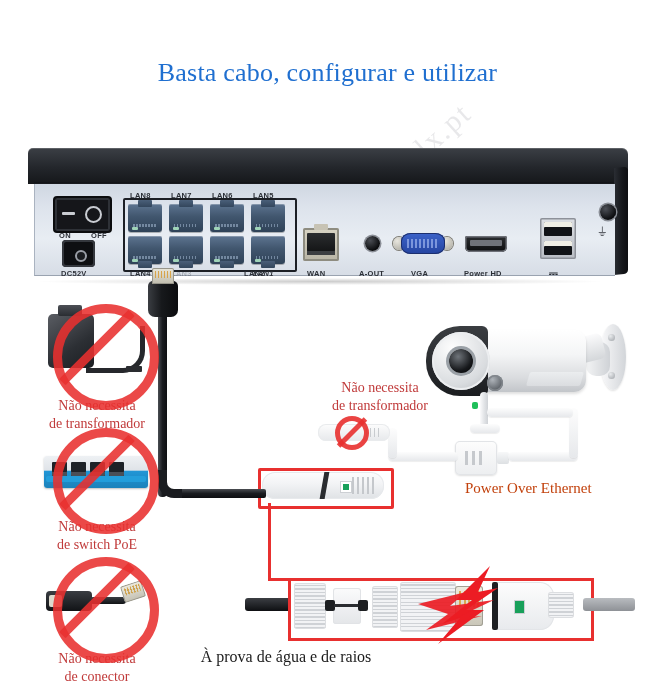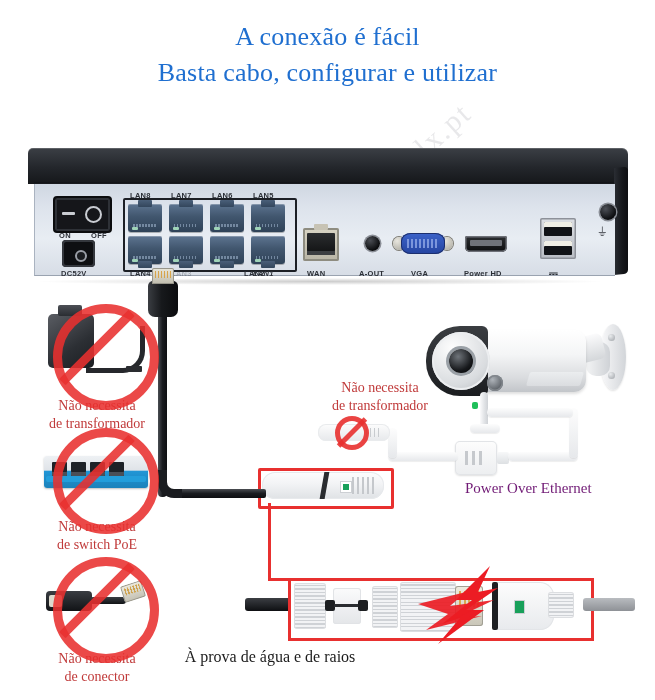--- a/index.html
+++ b/index.html
@@ -359,29 +359,28 @@
   .rj45w i{position:absolute;left:4px;top:5px;width:20px;height:16px;display:block;
     background:repeating-linear-gradient(90deg,#d9a94e 0 2px,transparent 2px 4.5px);}
   .endplug{position:absolute;left:492px;top:582px;width:62px;height:48px;
     background:linear-gradient(180deg,#fdfdfd,#e8eaed);border-radius:6px 14px 14px 6px;
     box-shadow:inset 0 0 0 1px #e3e5e8;}
   .epband{position:absolute;left:0;top:0;width:6px;height:48px;background:#1d1f22;border-radius:2px;}
   .epled{position:absolute;left:22px;top:18px;width:9px;height:12px;background:#18a05a;border:1px solid #cdd0d4;}
 
   .botcap{
     position:absolute;left:0;top:648px;width:540px;text-align:center;
-    font-size:16px;color:#1b1b1b;font-family:"Liberation Serif",serif;
+    font-size:16px;color:#1b1b1b;font-family:"Liberation Serif",serif;padding-left:16px;
   }
 </style>
 </head>
 <body>
 
 <div class="stage">
 
-  <div class="hd" id="hd1">A conexão é fácil</div>
   <div class="hd" id="hd2">Basta cabo, configurar e utilizar</div>
 
   <div class="watermark">olx.pt</div>
 
   <div class="nvr">
     <div class="nvr-top"></div>
     <div class="nvr-side"></div>
     <div class="nvr-face">
 
       <div class="rocker"></div>
@@ -533,21 +532,21 @@
   </div>
   <div class="poenub"></div>
 
   <div class="wwire" style="left:508px;top:452px;width:70px;height:9px;"></div>
   <div class="wwire" style="left:569px;top:408px;width:9px;height:50px;"></div>
   <div class="wwire" style="left:487px;top:408px;width:86px;height:9px;"></div>
 
   <div class="wwire" style="left:388px;top:452px;width:70px;height:9px;"></div>
   <div class="wwire" style="left:388px;top:428px;width:9px;height:30px;"></div>
 
-  <div class="poe-label" style="position:absolute;left:465px;top:480px;font-size:15px;color:#701a75;">Power Over Ethernet</div>
+  <div class="poe-label" style="position:absolute;left:465px;top:480px;font-size:15px;color:#c2410c;">Power Over Ethernet</div>
 
   <div class="wconnA">
     <span class="ribs"></span>
   </div>
   <div class="nosmall">
     <span class="c"></span>
       <span class="s"></span>
   </div>
   <div style="position:absolute;left:315px;top:379px;width:130px;text-align:center;font-size:14px;color:#c03a3a;line-height:1.25;">
     <div>Não necessita</div>

